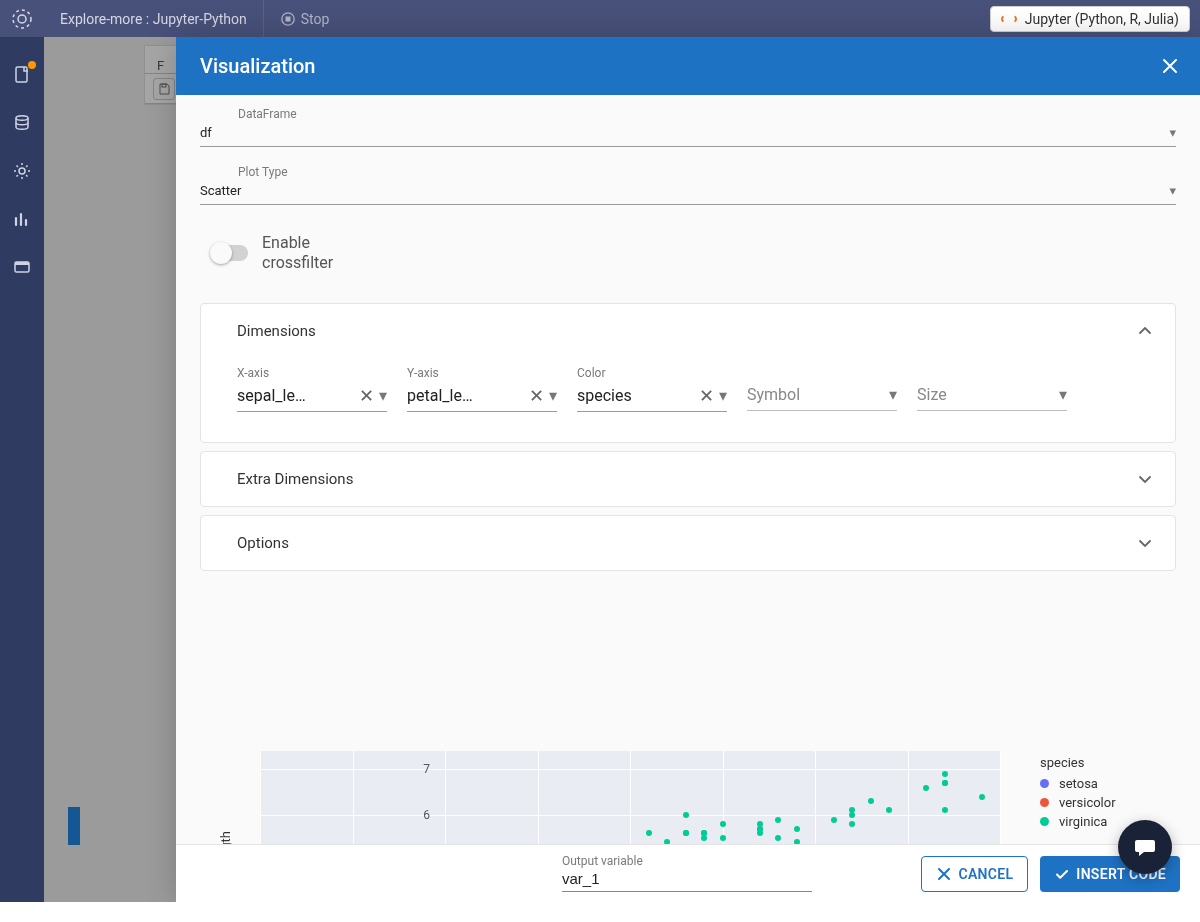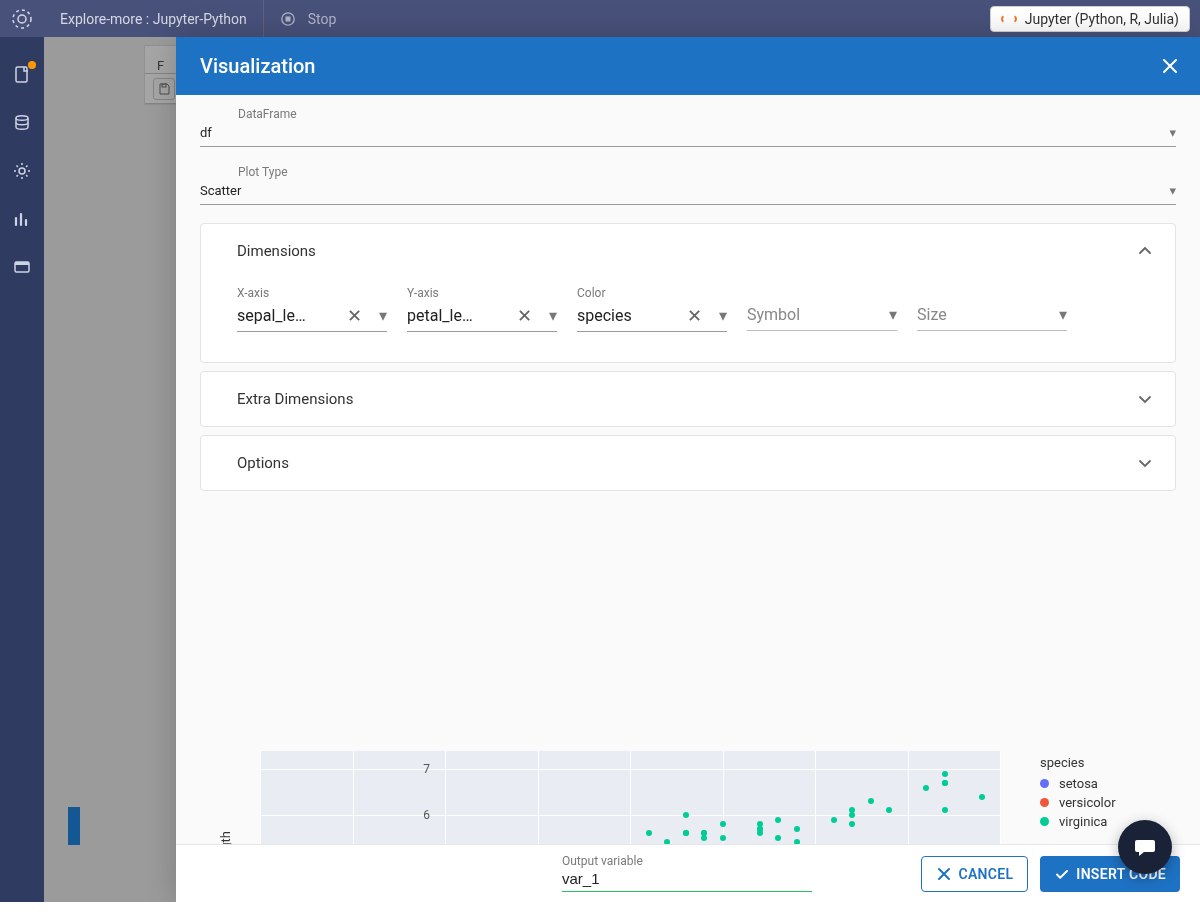--- a/index.html
+++ b/index.html
@@ -1,21 +1,21 @@
 <!DOCTYPE html>
 <html><head>
 <meta charset="utf-8">
 <style>
   * { box-sizing: border-box; margin: 0; padding: 0; }
   html, body { width: 1200px; height: 922px; font-family: -apple-system, BlinkMacSystemFont, "Segoe UI", Roboto, Helvetica, Arial, sans-serif; overflow: hidden; background: #fff; }
   
   .topbar { height: 37px; background: #48517a; display: flex; align-items: stretch; color: #d5d8e4; font-size: 14px; }
   .topbar .logo-cell { width: 44px; display: flex; align-items: center; justify-content: center; }
   .topbar .title-cell { display:flex; align-items:center; padding: 0 16px; border-right: 1px solid #625f81; }
-  .topbar .stop-cell { display:flex; align-items:center; padding: 8px 16px; gap:12px; color:#b1b4c8;}
+  .topbar .stop-cell { display:flex; align-items:center; padding: 8px 16px; gap:5px; color:#b1b4c8;}
   .topbar .spacer { flex:1; }
   .topbar .env-tag { align-self:center; margin-right:10px; background:#fff; border:1px solid #d0d0d0; border-radius:4px; padding:4px 10px; color:#333; font-size:14px; display:flex; align-items:center; gap:8px;}
   .env-tag .jupyter-dot { width:16px; height:10px; border:2px solid #f37726; border-radius:8px/6px; border-top-color:transparent; border-bottom-color:transparent;}
   .logo-svg { width:24px; height:24px; }
   
   .leftbar { position:absolute; top:37px; left:0; bottom:20px; width:44px; background:#303b62; display:flex; flex-direction:column; align-items:center; padding-top:28px; gap:28px; }
   .leftbar .ic { color:#c9cee0; position:relative; }
   .leftbar .badge { position:absolute; top:-4px; right:-4px; width:8px; height:8px; border-radius:50%; background:#ff9800;}
   
   .workspace { position:absolute; top:37px; left:44px; right:0; bottom:20px; background:#eee; }
@@ -38,21 +38,21 @@
   .toggle-row { display:flex; align-items:center; gap:14px; margin:28px 0 30px 12px;}
   .toggle { width:36px; height:16px; background:#d2d2d2; border-radius:10px; position:relative;}
   .toggle .knob { position:absolute; left:-2px; top:-3px; width:22px; height:22px; background:#fafafa; border-radius:50%; box-shadow:0 1px 3px rgba(0,0,0,0.35);}
   .toggle-label { color:#555; font-size:16px; line-height:1.25; max-width:100px;}
   
   .panel { background:#fff; border:1px solid #e4e4e4; border-radius:4px; margin-bottom:8px;padding-left:14px;}
   .panel-header { display:flex; align-items:center; justify-content:space-between; padding:18px 22px; font-size:15px; color:#333; cursor:pointer;}
   .panel-body { padding: 8px 22px 30px 22px; display:flex; gap:20px; }
   .dim-field { width:150px; }
   .dim-label { font-size:12px; color:#7a7a7a; margin-bottom:2px;}
-  .dim-input { font-size:16px; color:#222; border:none; border-bottom:1px solid #9a9a9a; padding:4px 0 6px 0; display:flex; align-items:center; justify-content:space-between; gap:13px;}
+  .dim-input { font-size:16px; color:#222; border:none; border-bottom:1px solid #9a9a9a; padding:4px 0 6px 0; display:flex; align-items:center; justify-content:space-between; gap:1px;}
   .dim-input.empty { color:#888; border-bottom-color:#bcbcbc;}
   .dim-input .txt { flex:1; white-space:nowrap; overflow:hidden; text-overflow:ellipsis;}
   .dim-input .x { color:#666; font-size:18px; line-height:1; padding:0 4px; cursor:pointer;}
   .dim-input .caret { color:#777; }
   
   .chart-area { position:absolute; left:24px; right:24px; top:616px; height:200px; }
   .plot { position:absolute; left:60px; top:40px; width:740px; height:160px; }
   .plot-bg { position:absolute; inset:0; background:#e9ecf3;}
   .grid-v { position:absolute; top:0; bottom:0; width:1px; background:#fff;}
   .grid-h { position:absolute; left:0; right:0; height:1px; background:#fff;}
@@ -178,20 +178,26 @@
     </div>
 
     <div class="field-block">
       <div class="field-label">Plot Type</div>
       <div class="field-value">
         <span>Scatter</span>
         <span class="caret">▾</span>
       </div>
     </div>
 
+    <div class="toggle-row">
+      <div class="toggle">
+          <div class="knob"></div>
+        </div>
+      <div class="toggle-label">Enable crossfilter</div>
+    </div>
 
     <div class="panel">
       <div class="panel-header">
         <span>Dimensions</span>
         <span>
             <svg width="16" height="16" viewBox="0 0 16 16">
               <path d="M3 10l5-5 5 5" fill="none" stroke="#666" stroke-width="1.8" stroke-linecap="round"></path>
             </svg>
           </span>
       </div>

